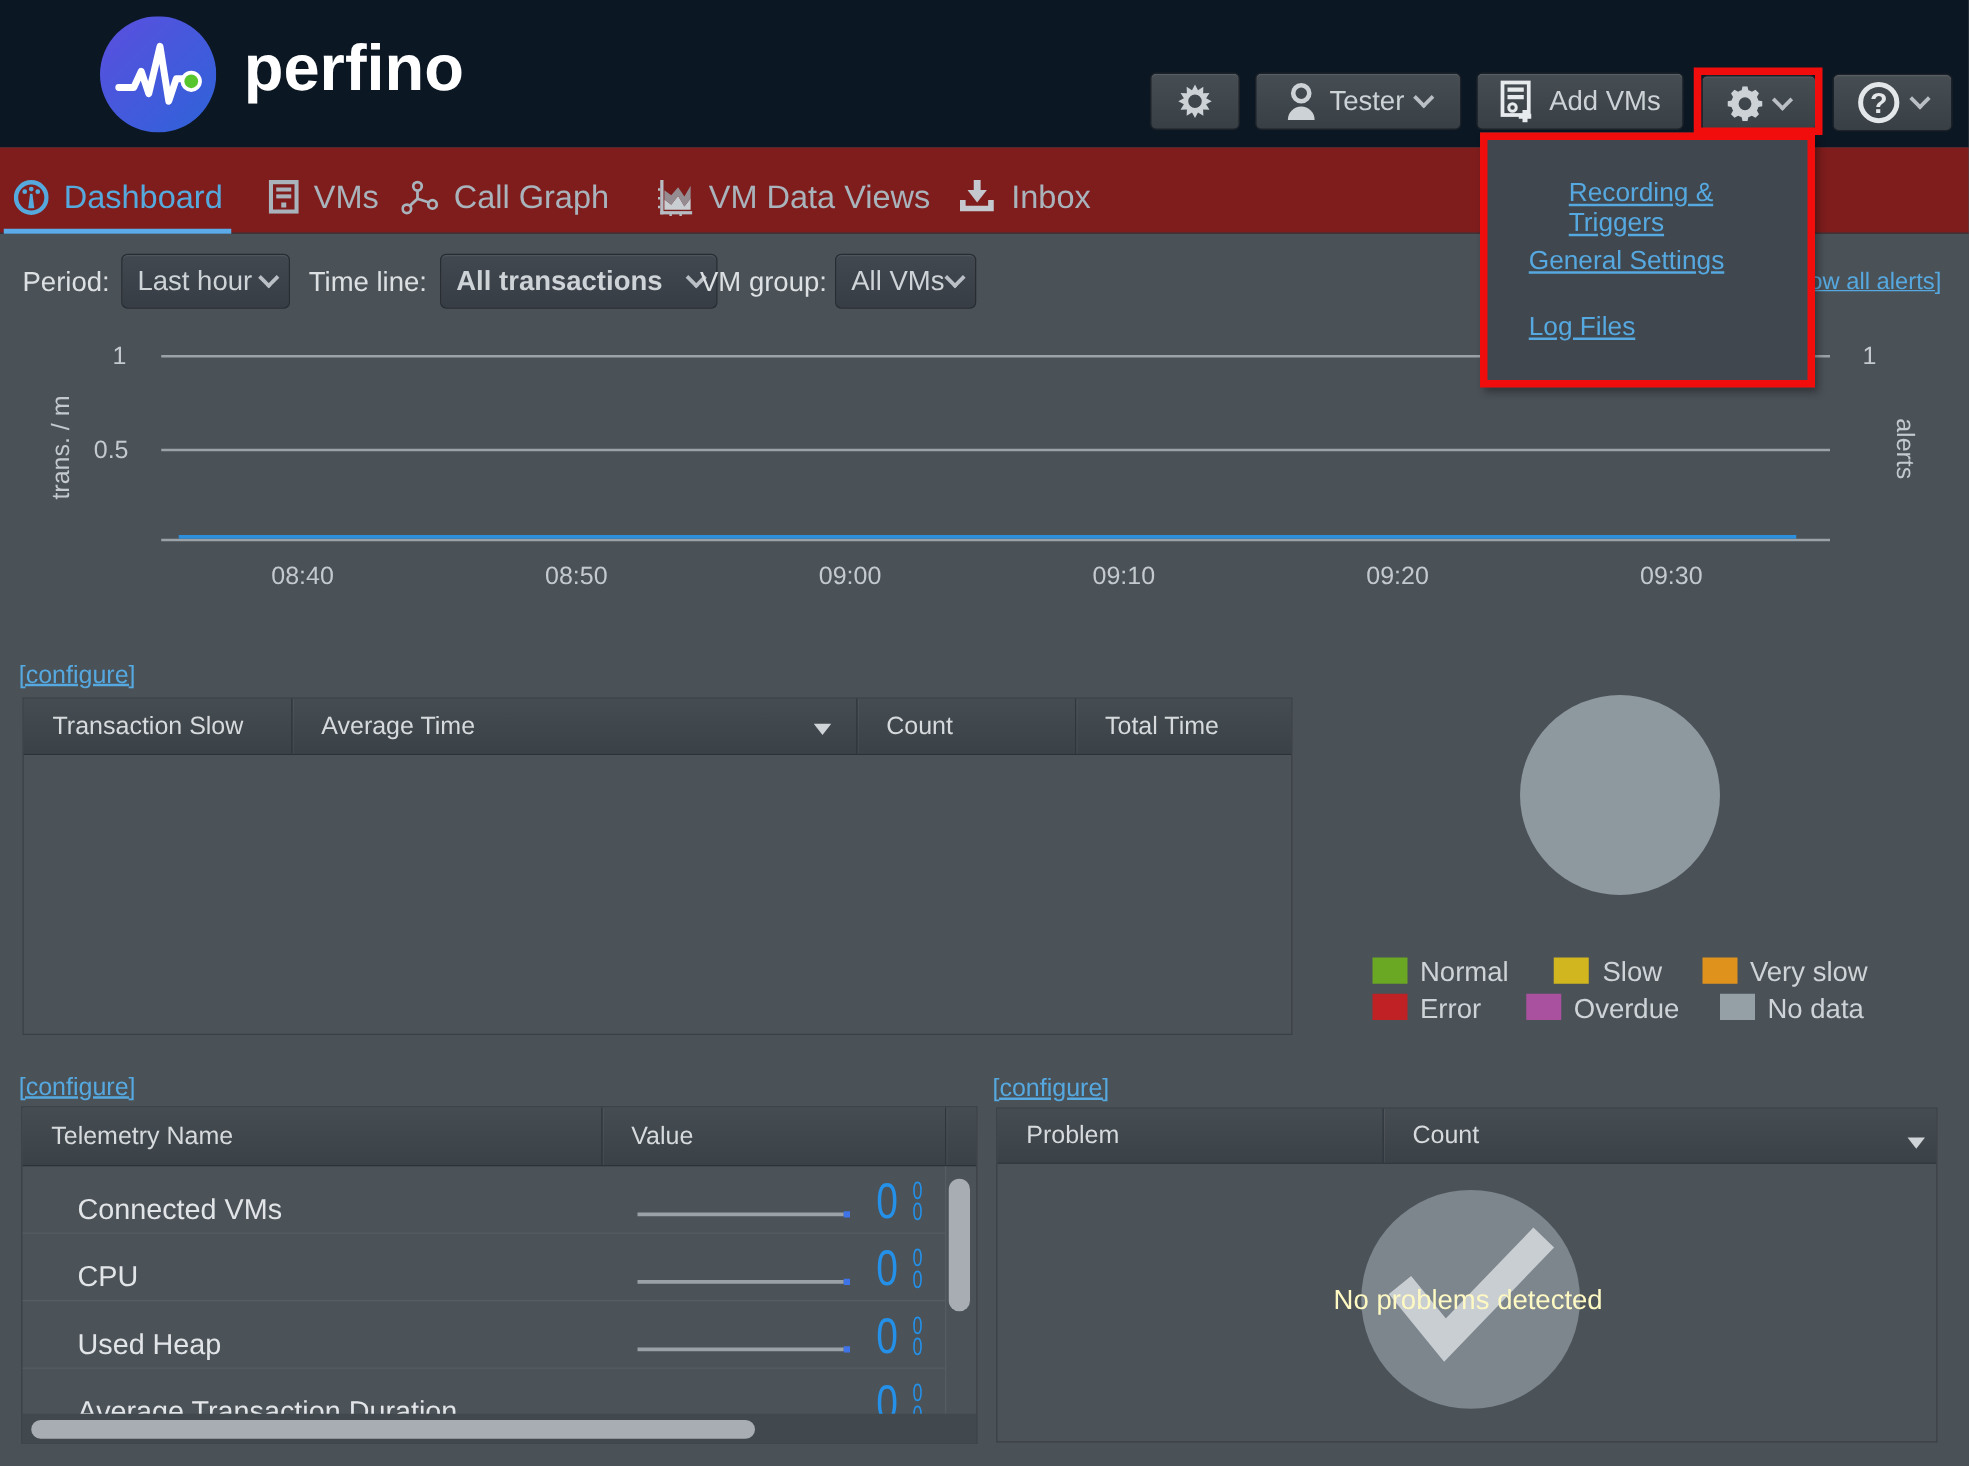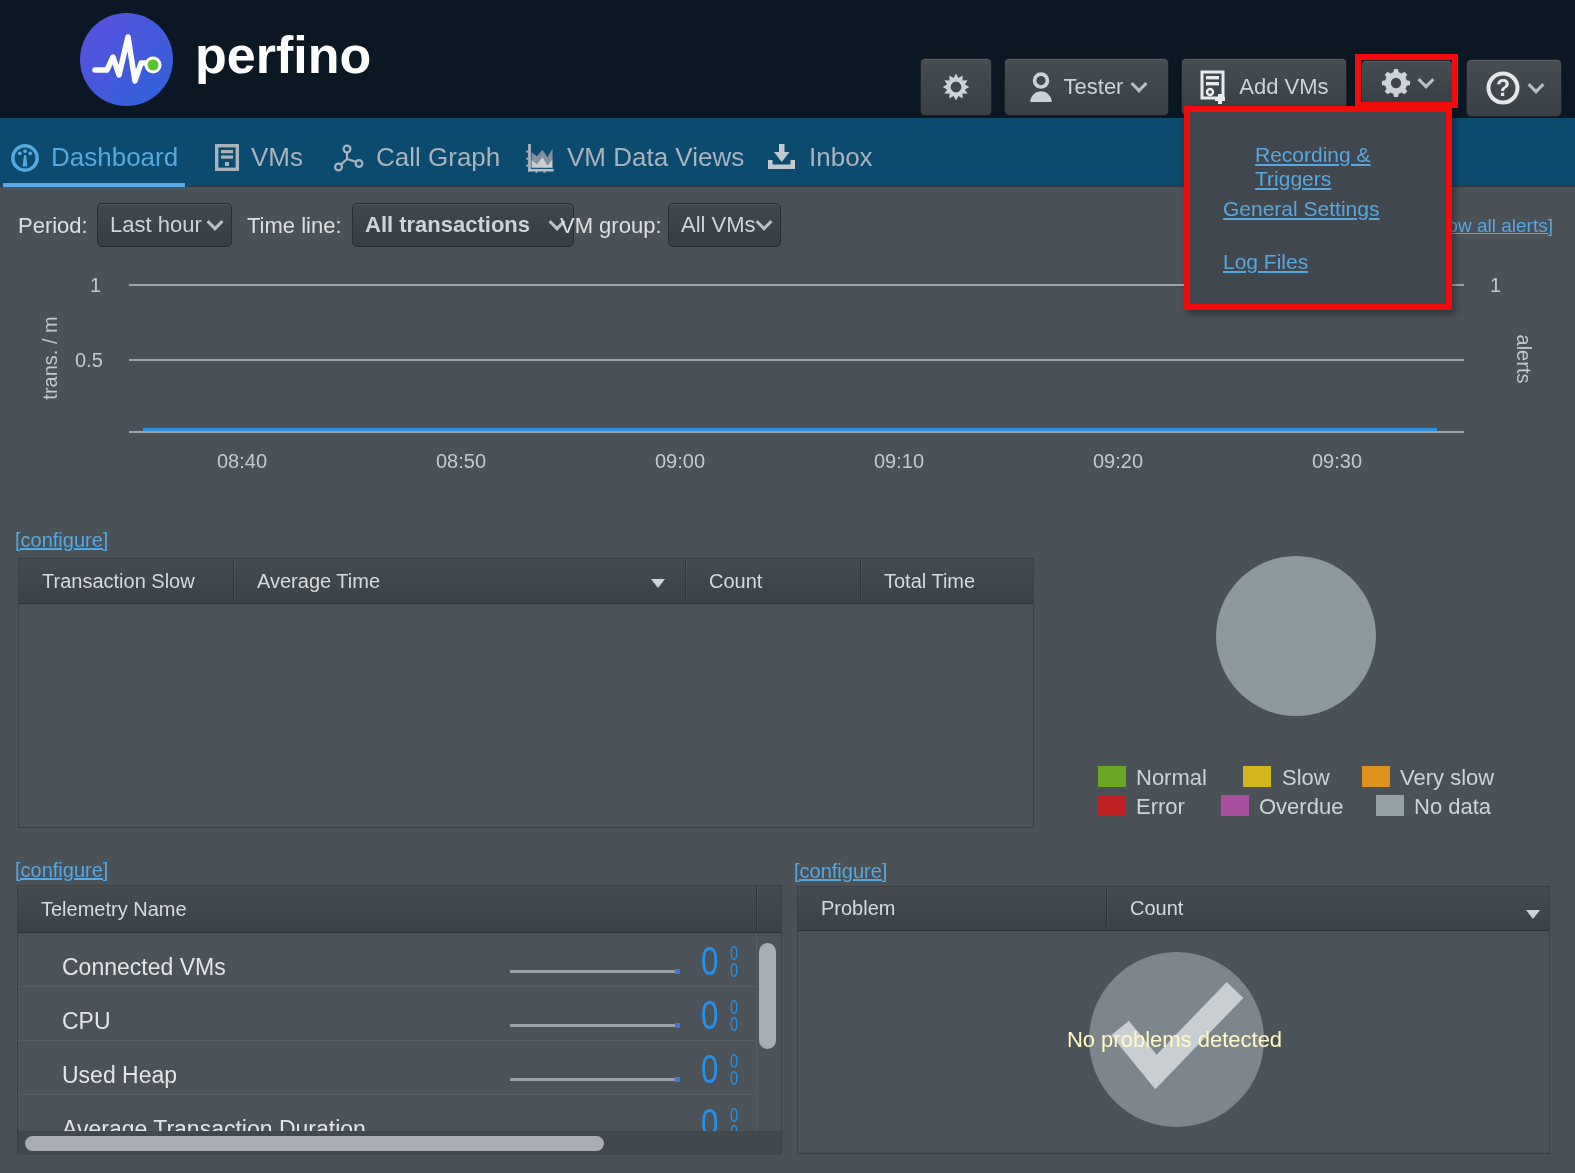--- a/index.html
+++ b/index.html
@@ -4,34 +4,34 @@
 <style>
 * { margin:0; padding:0; box-sizing:border-box; }
 html,body { width:1575px; height:1173px; overflow:hidden; }
 body { font-family:"Liberation Sans", sans-serif; background:#4a5157; position:relative; }
 
 
 #topbar { position:absolute; left:0; top:0; width:1575px; height:118px; background:#0c1724; }
 #logo { position:absolute; left:80px; top:13px; width:93px; height:93px; }
 #brand { position:absolute; left:195px; top:25px; color:#ffffff; font-size:52px; font-weight:bold; letter-spacing:0px; }
 
-.tbtn { position:absolute; height:58px; background:linear-gradient(#464d53,#383f45); border:1px solid #1c2228; border-radius:5px; box-shadow:inset 0 1px 0 rgba(255,255,255,0.10); color:#ccd2d6; font-size:22px; display:flex; align-items:center; justify-content:center; gap:10px; }
+.tbtn { position:absolute; height:46px; background:linear-gradient(#464d53,#383f45); border:1px solid #1c2228; border-radius:5px; box-shadow:inset 0 1px 0 rgba(255,255,255,0.10); color:#ccd2d6; font-size:22px; display:flex; align-items:center; justify-content:center; gap:10px; }
 #btn-sun   { left:920px; top:58px; width:72px; }
 #btn-user  { left:1004px; top:58px; width:165px; }
 #btn-addvm { left:1181px; top:58px; width:166px; }
 #btn-gear  { left:1361px; top:60px; width:92px; height:45px; }
 #btn-help  { left:1466px; top:59px; width:96px; }
 
 
 #red-btn { position:absolute; left:1355px; top:54px; width:103px; height:54px; border:6px solid #f20d0d; z-index:30; pointer-events:none; }
 #red-panel { position:absolute; left:1184px; top:106px; width:268px; height:204px; border:6px solid #f20d0d; background:#40474e; z-index:25; box-shadow:3px 4px 6px rgba(0,0,0,0.35); }
 #red-panel a { color:#56a9e0; font-size:21px; text-decoration:underline; position:absolute; left:33px; }
 
 
-#nav { position:absolute; left:0; top:118px; width:1575px; height:69px; background:#0c4a6e; border-bottom:1px solid #30363c; }
+#nav { position:absolute; left:0; top:118px; width:1575px; height:69px; background:#7f1d1d; border-bottom:1px solid #30363c; }
 .tab { position:absolute; top:5px; height:69px; display:flex; align-items:center; gap:12px; color:#a9b3bb; font-size:26px; }
 .tab.active { color:#55a9dc; }
 #underline { position:absolute; left:3px; top:65px; width:182px; height:4px; background:#5aabe8; }
 
 
 .lbl { position:absolute; color:#dce0e3; font-size:22px; }
 .drop { position:absolute; height:44px; background:linear-gradient(#414850,#363d44); border:1px solid #272d33; border-radius:5px; box-shadow:inset 0 1px 0 rgba(255,255,255,0.08); color:#ced3d7; font-size:22px; display:flex; align-items:center; justify-content:space-between; padding:0 10px 0 12px; white-space:nowrap; }
 .chev { width:12px; height:12px; border-right:3px solid #b9bfc5; border-bottom:3px solid #b9bfc5; transform:rotate(45deg) translate(-2px,-2px); display:inline-block; }
 
 a.cfg { position:absolute; color:#56a9e0; font-size:20px; text-decoration:underline; }
@@ -138,21 +138,21 @@
   <div id="underline"></div>
   <div class="tab" style="left:215px;">
     <svg width="24" height="27" viewBox="0 0 24 27">
       <rect x="1.7" y="1.7" width="20.6" height="23.6" fill="none" stroke="#a9b3bb" stroke-width="3.4"></rect>
       <rect x="6" y="6" width="12" height="3.2" fill="#a9b3bb"></rect>
       <rect x="6" y="11.5" width="12" height="3.2" fill="#a9b3bb"></rect>
       <rect x="10" y="18" width="4" height="4" fill="#a9b3bb"></rect>
     </svg>
     <span>VMs</span>
   </div>
-  <div class="tab" style="left:334px;align-items:center;">
+  <div class="tab" style="left:321px;align-items:center;">
     <svg width="30" height="28" viewBox="0 0 30 28">
       <g stroke="#a9b3bb" stroke-width="2.2" fill="none">
         <circle cx="13" cy="5" r="3.4"></circle>
         <circle cx="4.5" cy="23" r="3.4"></circle>
         <circle cx="25" cy="19.5" r="3.4"></circle>
         <path d="M13 8.5 L13 15 M13 15 L7 20.5 M13 15 L21.7 17.8"></path>
       </g>
     </svg>
     <span>Call Graph</span>
   </div>
@@ -226,20 +226,21 @@
 <div class="leglbl" style="left:1136px; top:794px;">Error</div>
 <div class="sw" style="left:1221px; top:795px; background:#a9519e;"></div>
 <div class="leglbl" style="left:1259px; top:794px;">Overdue</div>
 <div class="sw" style="left:1376px; top:795px; background:#959fa6;"></div>
 <div class="leglbl" style="left:1414px; top:794px;">No data</div>
 
 <a class="cfg" style="left:15px; top:859px;">[configure]</a>
 <div class="tbl" style="left:17px; top:885px; width:765px; height:270px;">
   <div class="thead" style="height:47px;">
     <div class="th first" style="left:0; width:463px;">Telemetry Name</div>
+    <div class="th" style="left:463px; width:275px;">Value</div>
     <div class="th" style="left:738px; width:26px;"></div>
   </div>
   <div class="trow" style="top:47px;">
     <div class="nm">Connected VMs</div>
     <div class="spark"></div>
       <div class="sparkdot"></div>
     <div class="bigzero">0</div>
     <div class="minizeros">0<br>0</div>
   </div>
   <div class="trow" style="top:101px;">

